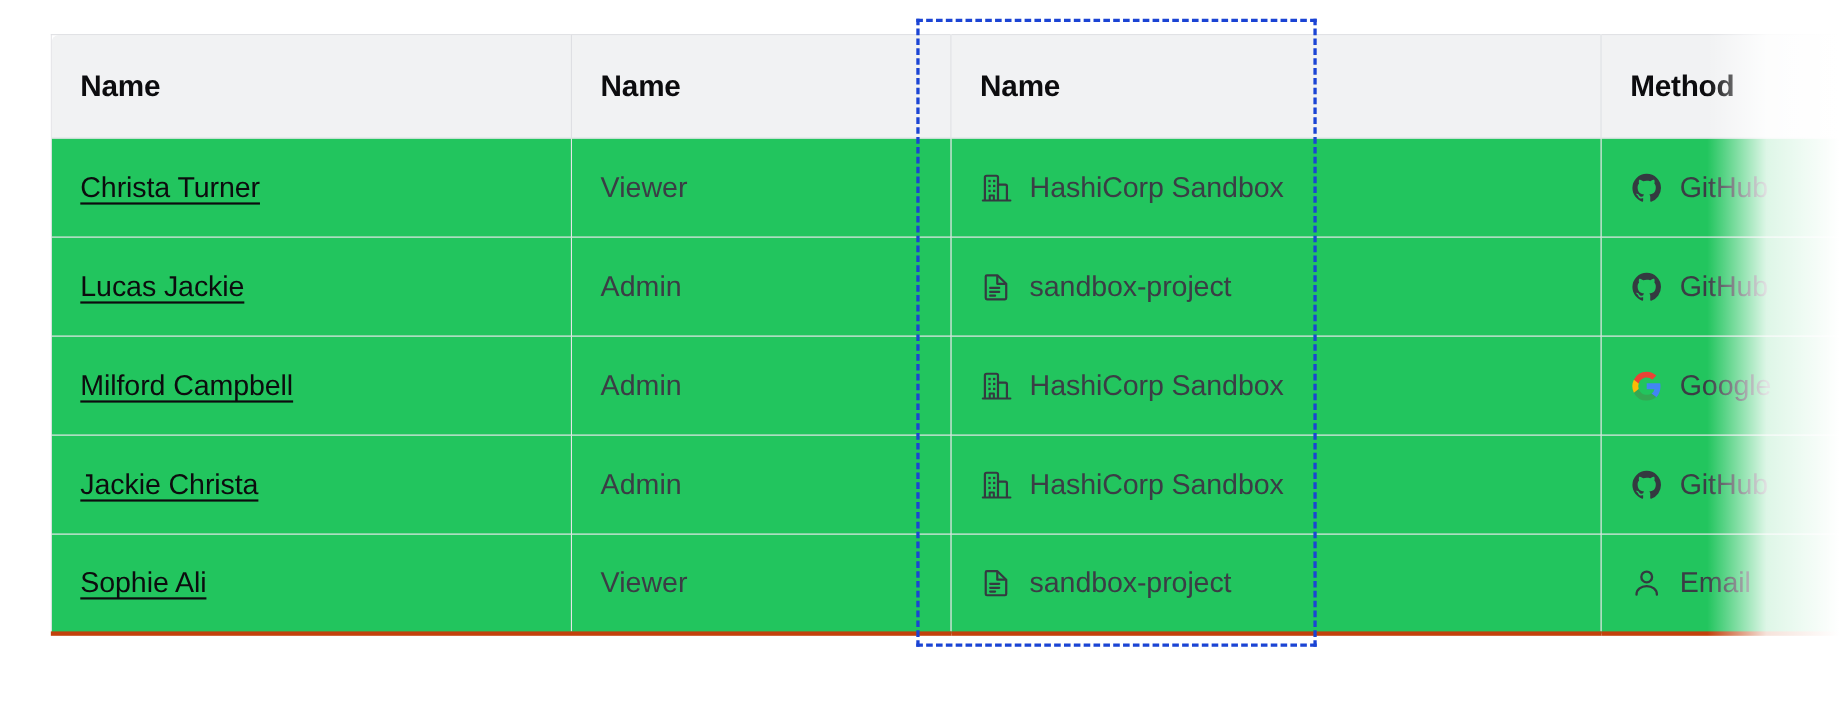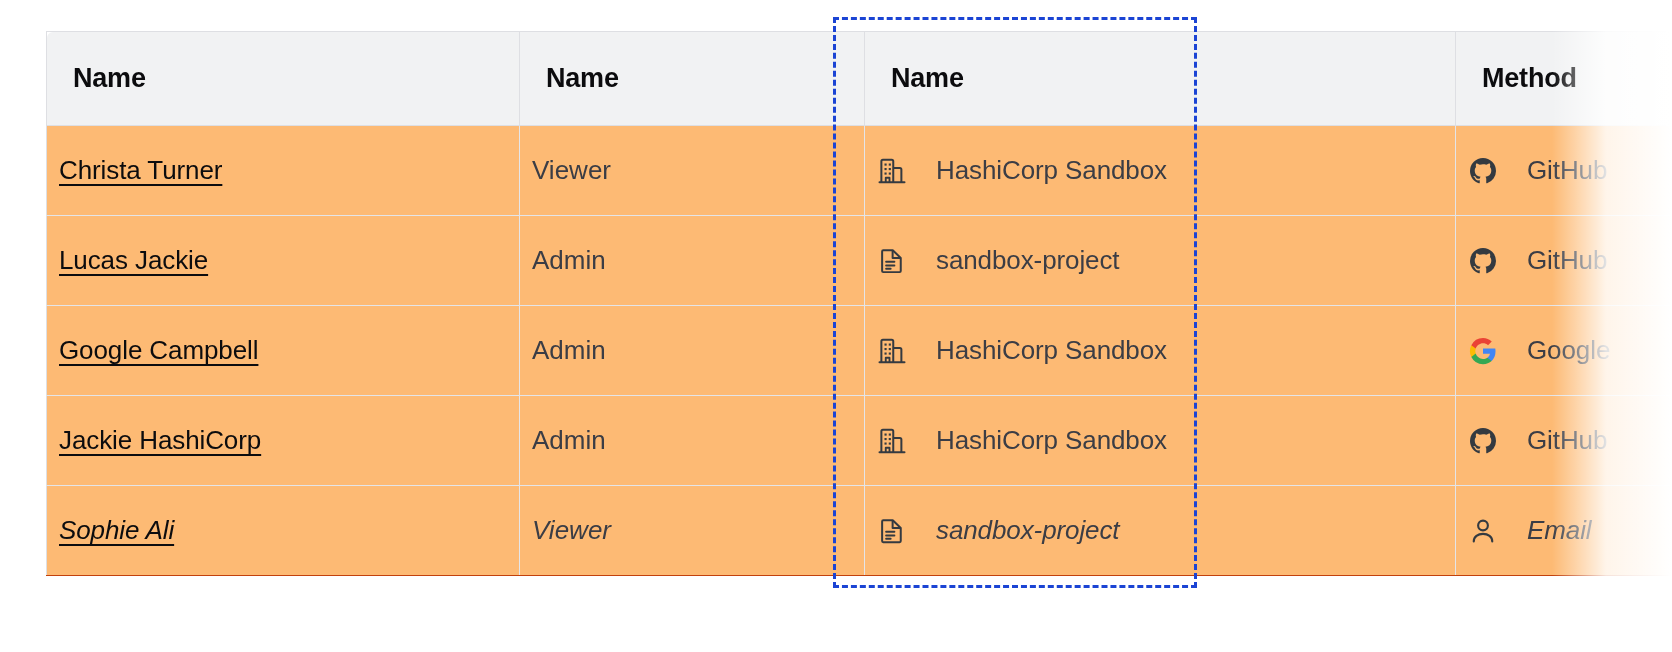--- a/index.html
+++ b/index.html
@@ -49,31 +49,31 @@
     border-bottom: 1px solid #DEDFE3;
     border-right: 1px solid #DEDFE3;
     white-space: nowrap;
     letter-spacing: -0.2px;
   }
   table.members thead th:last-child { border-right: none; }
   table.members thead th:first-child { border-top-left-radius: 6px; }
 
   table.members tbody td {
     height: 90px;
-    padding: 0 0 0 12px;
+    padding: 0 0 0 26px;
     border-bottom: 1px solid #E4E5E8;
     border-right: 1px solid #E4E5E8;
     font-size: 26px;
     color: #3B3D45;
     white-space: nowrap;
     vertical-align: middle;
-    background: #fdba74;
+    background: #22c55e;
   }
   table.members tbody td:last-child { border-right: none; }
-  table.members tbody tr:last-child td { border-bottom: 1px solid #c2410c; font-style: italic; }
+  table.members tbody tr:last-child td { border-bottom: 4px solid #c2410c; }
 
   
   col.c-name   { width: 473px; }
   col.c-role   { width: 345px; }
   col.c-scope  { width: 591px; }
   col.c-method { width: 331px; }
 
   
   a.member-name {
     color: #0C0C0E;
@@ -82,21 +82,21 @@
     text-decoration: underline;
     text-underline-offset: 5px;
     text-decoration-thickness: 2px;
     cursor: pointer;
     letter-spacing: -0.1px;
   }
 
   .cell-flex {
     display: flex;
     align-items: center;
-    gap: 29px;
+    gap: 15px;
   }
   .cell-flex .ctext {
     font-size: 26px;
     color: #3B3D45;
     letter-spacing: -0.1px;
   }
   .icon {
     display: inline-flex;
     align-items: center;
     justify-content: center;
@@ -215,21 +215,21 @@
                 <span class="icon">
                   <svg width="30" height="30" viewBox="0 0 24 24" fill="none" aria-hidden="true">
                     <path fill="#343A40" d="M12 1.6A10.4 10.4 0 0 0 1.6 12c0 4.6 3 8.5 7.1 9.87.52.1.71-.23.71-.5 0-.25-.01-1.07-.01-1.95-2.6.48-3.28-.63-3.49-1.21-.12-.3-.63-1.21-1.07-1.46-.37-.2-.89-.68-.02-.7.82-.01 1.4.76 1.6 1.07.94 1.57 2.43 1.13 3.03.86.09-.68.36-1.13.66-1.39-2.3-.26-4.71-1.15-4.71-5.1 0-1.13.4-2.06 1.06-2.79-.11-.26-.46-1.32.1-2.74 0 0 .87-.27 2.85 1.06a9.6 9.6 0 0 1 2.6-.35c.88 0 1.77.12 2.6.35 1.98-1.34 2.85-1.06 2.85-1.06.56 1.42.21 2.48.1 2.74.66.73 1.06 1.65 1.06 2.79 0 3.96-2.42 4.84-4.72 5.1.37.32.7.94.7 1.91 0 1.38-.01 2.49-.01 2.84 0 .27.19.6.71.5A10.41 10.41 0 0 0 22.4 12 10.4 10.4 0 0 0 12 1.6z"></path>
                   </svg>
                 </span>
                 <span class="ctext">GitHub</span>
               </div>
             </td>
           </tr>
           <tr>
-            <td><a class="member-name">Google Campbell</a></td>
+            <td><a class="member-name">Milford Campbell</a></td>
             <td><span>Admin</span></td>
             <td>
               <div class="cell-flex">
                 <span class="icon">
                   <svg width="30" height="30" viewBox="0 0 24 24" fill="none" aria-hidden="true">
                     <path d="M3.5 21V4.2c0-.66.54-1.2 1.2-1.2h7.1c.66 0 1.2.54 1.2 1.2V21" stroke="#343A40" stroke-width="1.6" stroke-linejoin="round"></path>
                     <path d="M13 9.5h5.3c.66 0 1.2.54 1.2 1.2V21" stroke="#343A40" stroke-width="1.6" stroke-linejoin="round"></path>
                     <path d="M2 21h20" stroke="#343A40" stroke-width="1.6" stroke-linecap="round"></path>
                     <rect x="6" y="6" width="1.7" height="1.7" fill="#343A40"></rect>
                     <rect x="9.4" y="6" width="1.7" height="1.7" fill="#343A40"></rect>
@@ -251,21 +251,21 @@
                     <path fill="#34A853" d="M12 22.5c2.82 0 5.19-.93 6.91-2.52l-3.38-2.62c-.94.63-2.14 1-3.53 1-2.72 0-5.02-1.83-5.84-4.3H2.67v2.7A10.46 10.46 0 0 0 12 22.5z"></path>
                     <path fill="#FBBC05" d="M6.16 14.06a6.3 6.3 0 0 1 0-4.02v-2.7H2.67a10.47 10.47 0 0 0 0 9.42l3.49-2.7z"></path>
                     <path fill="#EA4335" d="M12 5.73c1.54 0 2.92.53 4 1.57l3-3A10.42 10.42 0 0 0 12 1.5a10.46 10.46 0 0 0-9.33 5.84l3.49 2.7c.82-2.47 3.12-4.31 5.84-4.31z"></path>
                   </svg>
                 </span>
                 <span class="ctext">Google</span>
               </div>
             </td>
           </tr>
           <tr>
-            <td><a class="member-name">Jackie HashiCorp</a></td>
+            <td><a class="member-name">Jackie Christa</a></td>
             <td><span>Admin</span></td>
             <td>
               <div class="cell-flex">
                 <span class="icon">
                   <svg width="30" height="30" viewBox="0 0 24 24" fill="none" aria-hidden="true">
                     <path d="M3.5 21V4.2c0-.66.54-1.2 1.2-1.2h7.1c.66 0 1.2.54 1.2 1.2V21" stroke="#343A40" stroke-width="1.6" stroke-linejoin="round"></path>
                     <path d="M13 9.5h5.3c.66 0 1.2.54 1.2 1.2V21" stroke="#343A40" stroke-width="1.6" stroke-linejoin="round"></path>
                     <path d="M2 21h20" stroke="#343A40" stroke-width="1.6" stroke-linecap="round"></path>
                     <rect x="6" y="6" width="1.7" height="1.7" fill="#343A40"></rect>
                     <rect x="9.4" y="6" width="1.7" height="1.7" fill="#343A40"></rect>

